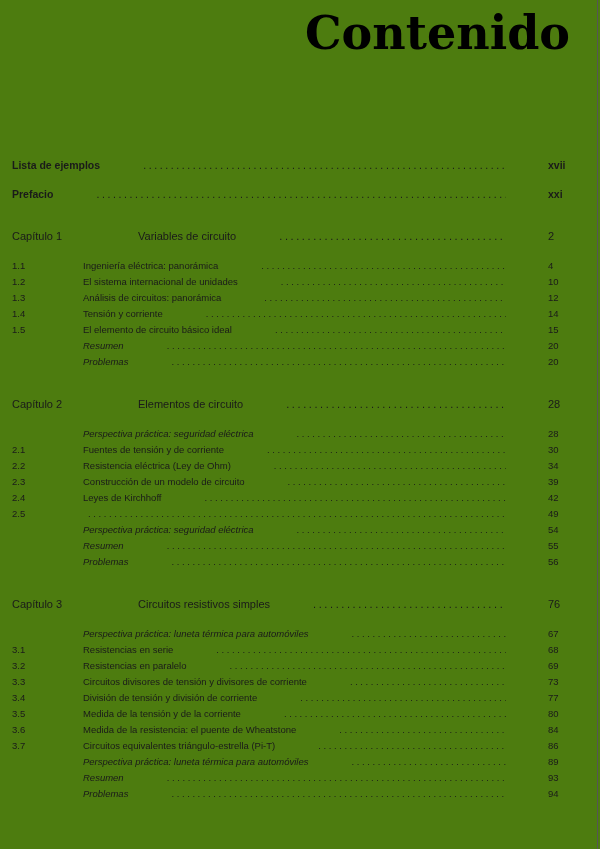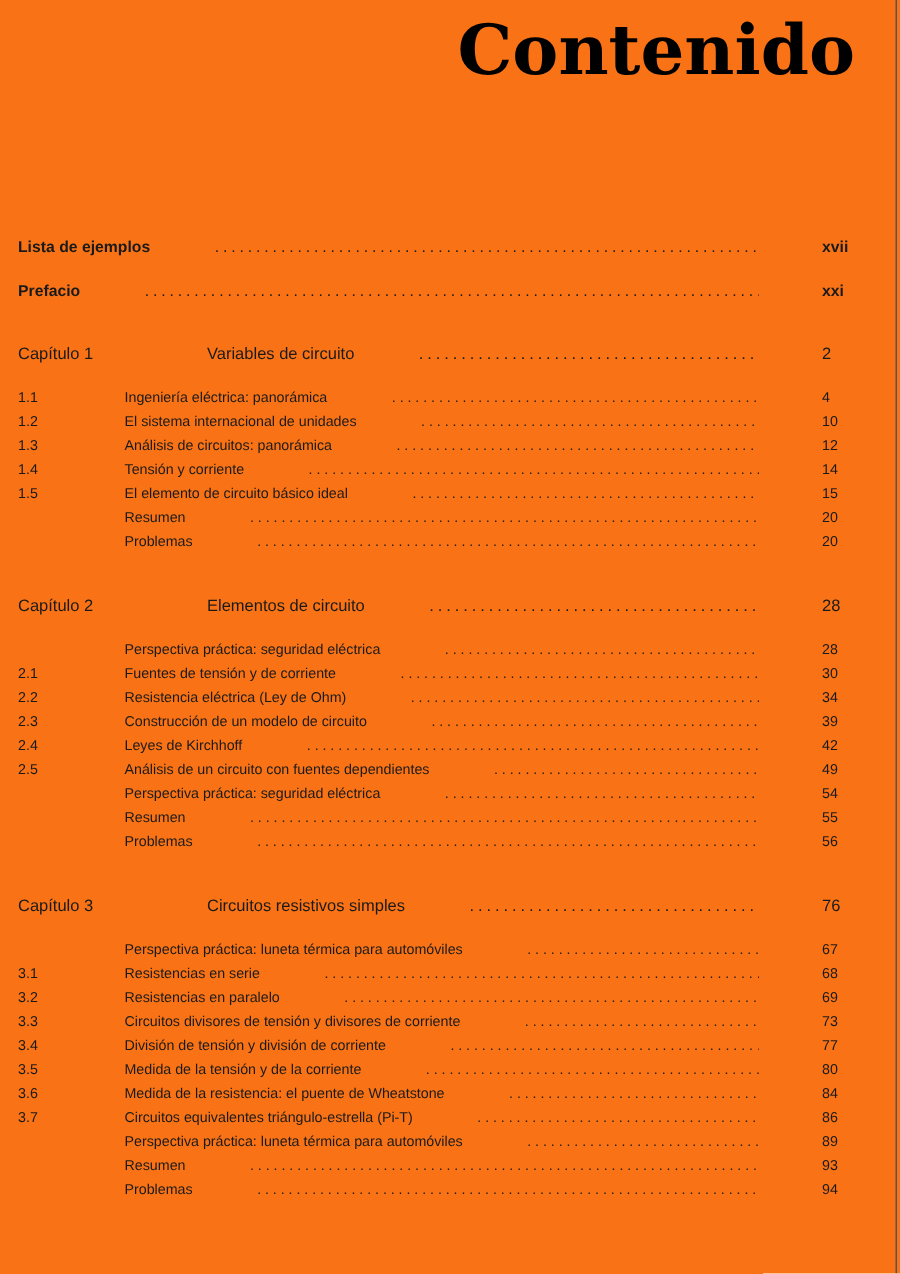--- a/index.html
+++ b/index.html
@@ -5,21 +5,21 @@
   html, body {
     margin: 0;
     padding: 0;
     background: #ffffff;
   }
   .page {
     position: relative;
     width: 600px;
     height: 849px;
     background: #fefefdl;
-    background-color: #f97316;
+    background-color: #4d7c0f;
     font-family: "Liberation Sans", sans-serif;
     color: #1a1a1a;
     overflow: hidden;
     box-sizing: border-box;
   }
   .scan-edge {
     position: absolute;
     right: 2px;
     top: 0;
     width: 1px;
@@ -79,20 +79,21 @@
   }
   .row.chapter {
     font-weight: normal;
     font-size: 11px;
     margin: 26px 0 14px 0;
   }
   .row.chapter .num {
     flex: 0 0 88px;
   }
   .row.italic .rtitle {
+    font-style: italic;
   }
 </style>
 </head>
 <body>
 
 <div class="page">
   <div class="scan-edge"></div>
   <h1 class="doc-title">Contenido</h1>
   <div class="toc">
       <div class="row front">
@@ -184,21 +185,20 @@
         <span class="rpage">39</span>
       </div>
       <div class="row entry">
         <span class="num">2.4</span>
         <span class="rtitle">Leyes de Kirchhoff</span>
         <span class="leader"></span>
         <span class="rpage">42</span>
       </div>
       <div class="row entry">
         <span class="num">2.5</span>
-        <span class="rtitle">Análisis de un circuito con fuentes dependientes</span>
         <span class="leader"></span>
         <span class="rpage">49</span>
       </div>
       <div class="row entry italic">
         <span class="num"></span>
         <span class="rtitle">Perspectiva práctica: seguridad eléctrica</span>
         <span class="leader"></span>
         <span class="rpage">54</span>
       </div>
       <div class="row entry italic">

